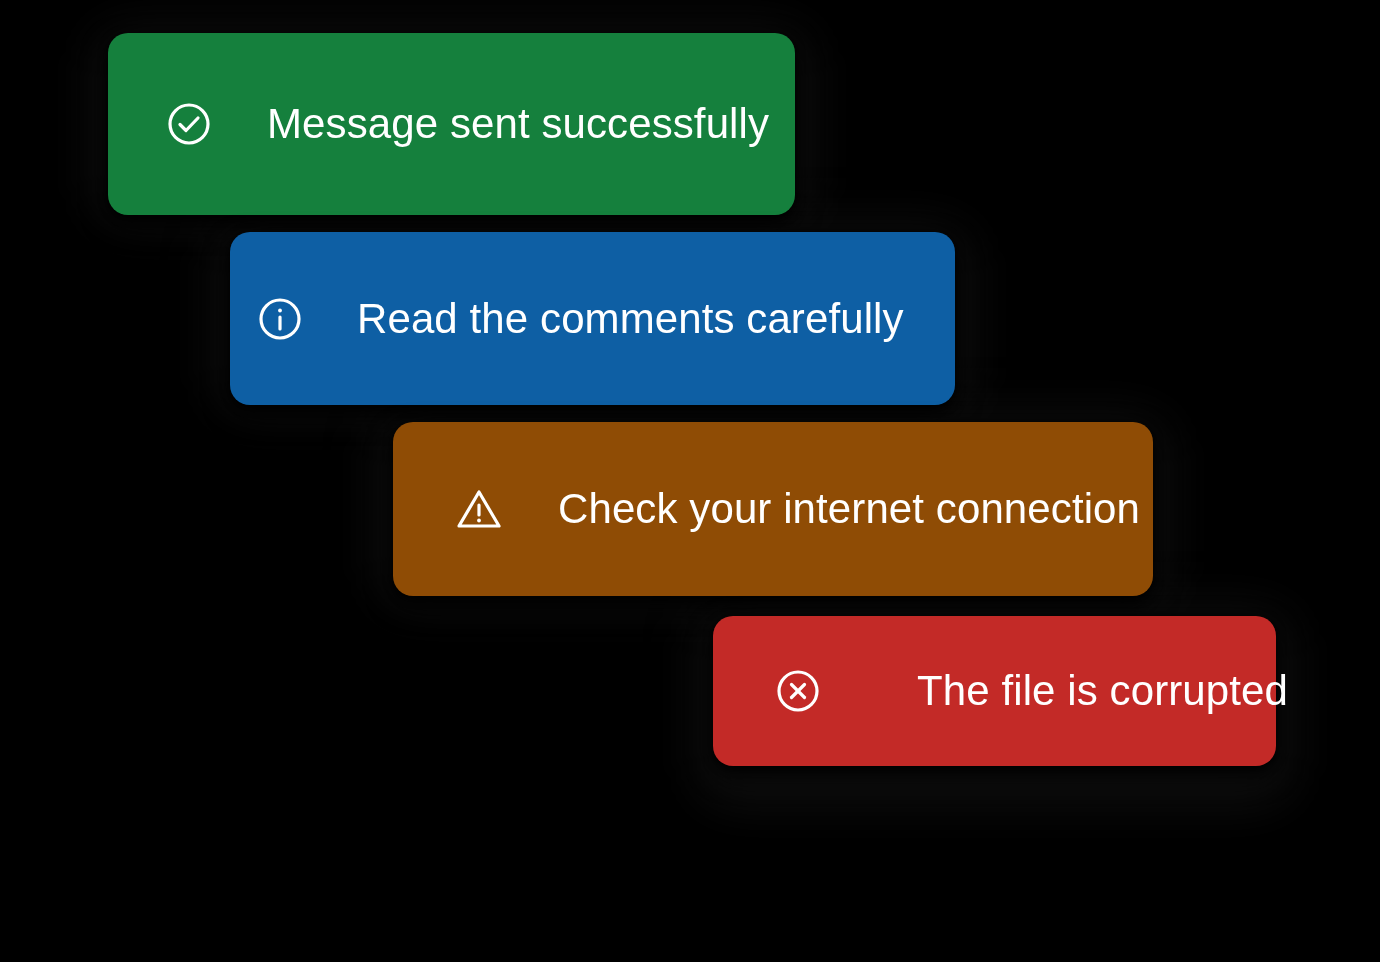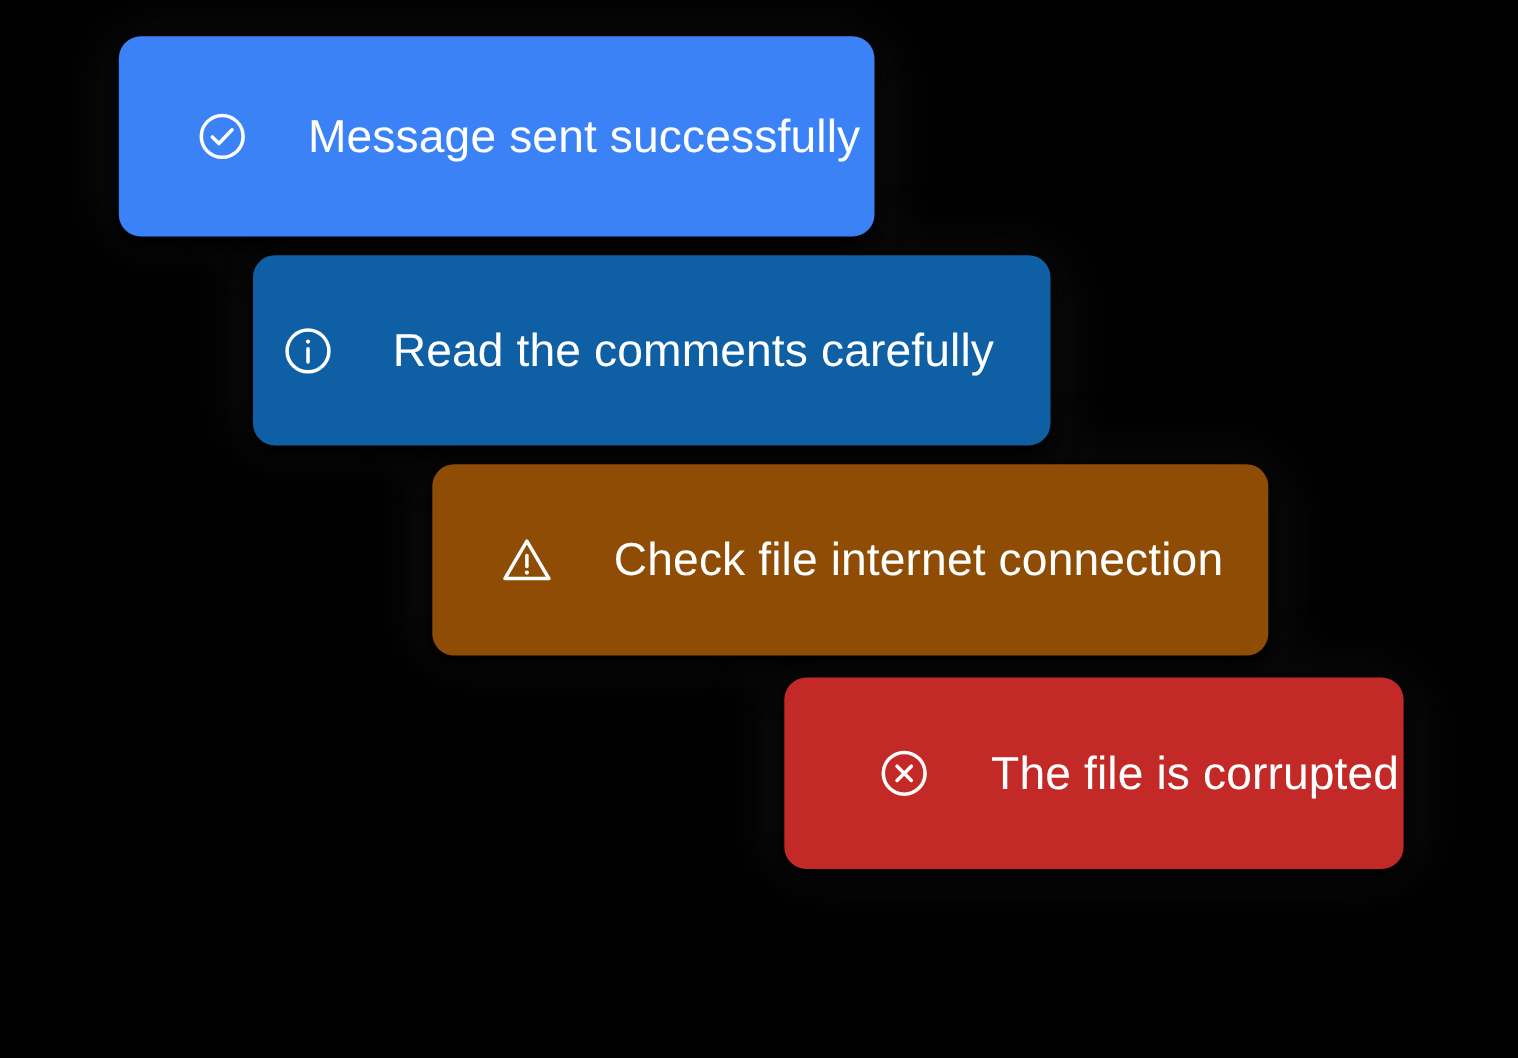--- a/index.html
+++ b/index.html
@@ -71,42 +71,43 @@
 
   #toast-warning {
     left: 393px;  top: 422px;
     width: 760px; height: 174px;
     padding-left: 62px;
   }
   #toast-warning .msg { margin-left: 55px; }
 
   #toast-error {
     left: 713px;  top: 616px;
-    width: 563px; height: 174px;
-    padding-left: 86px;
+    width: 563px; height: 150px;
+    padding-left: 62px;
+    gap: 40px;
   }
   #toast-error .msg { margin-left: 56px; }
 
   
   #halo-1 { left: 92px;  top: 26px;  width: 720px; height: 200px; }
   #halo-2 { left: 214px; top: 224px; width: 758px; height: 192px; }
   #halo-3 { left: 377px; top: 414px; width: 793px; height: 194px; }
   #halo-4 { left: 697px; top: 608px; width: 596px; height: 196px; }
 </style>
 </head>
 <body style="background: rgb(0, 0, 0);">
 
 <div id="stage" style="background: rgb(0, 0, 0);">
 
   <div class="halo" id="halo-1"></div>
   <div class="halo" id="halo-2"></div>
   <div class="halo" id="halo-3"></div>
   <div class="halo" id="halo-4"></div>
 
-  <div class="toast" id="toast-success" style="background: #3b82f6; justify-content: center;">
+  <div class="toast" id="toast-success" style="background: #15803d;">
     <span class="icon">
       <svg width="46" height="46" viewBox="0 0 46 46" fill="none" stroke="#ffffff" stroke-width="3.2" stroke-linecap="round" stroke-linejoin="round">
         <circle cx="23" cy="23" r="19"></circle>
         <polyline points="14,23.5 20,29.5 32,17"></polyline>
       </svg>
     </span>
     <span class="msg" style="color: rgb(255, 255, 255);">Message sent successfully</span>
   </div>
 
   <div class="toast" id="toast-info" style="background: rgb(14, 95, 164);">
@@ -121,21 +122,21 @@
   </div>
 
   <div class="toast" id="toast-warning" style="background: rgb(143, 76, 5);">
     <span class="icon">
       <svg width="48" height="46" viewBox="0 0 48 46" fill="none" stroke="#ffffff" stroke-width="3.2" stroke-linecap="round" stroke-linejoin="round">
         <path d="M24 6 L44 40 L4 40 Z"></path>
         <line x1="24" y1="19" x2="24" y2="29"></line>
         <circle cx="24" cy="34.5" r="1.9" fill="#ffffff" stroke="none"></circle>
       </svg>
     </span>
-    <span class="msg" style="color: rgb(255, 255, 255);">Check file internet connection</span>
+    <span class="msg" style="color: rgb(255, 255, 255);">Check your internet connection</span>
   </div>
 
   <div class="toast" id="toast-error" style="background: rgb(195, 42, 39);">
     <span class="icon">
       <svg width="46" height="46" viewBox="0 0 46 46" fill="none" stroke="#ffffff" stroke-width="3.2" stroke-linecap="round" stroke-linejoin="round">
         <circle cx="23" cy="23" r="19"></circle>
         <line x1="16.5" y1="16.5" x2="29.5" y2="29.5"></line>
         <line x1="29.5" y1="16.5" x2="16.5" y2="29.5"></line>
       </svg>
     </span>

